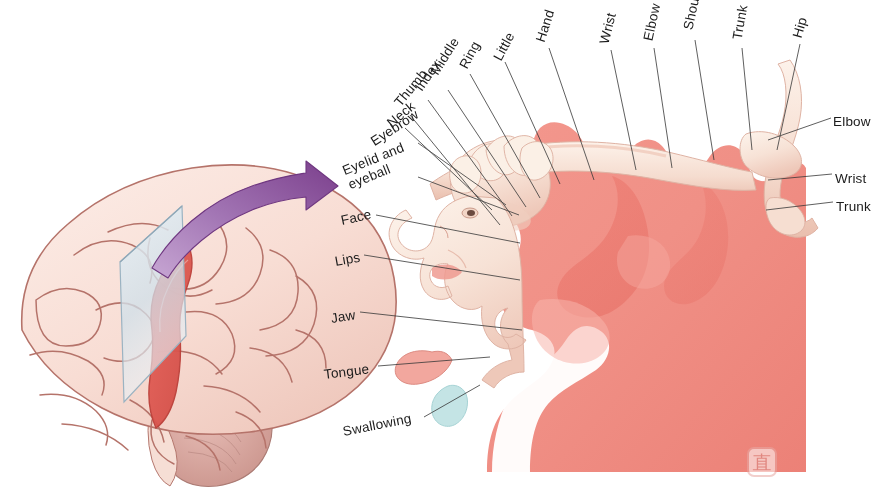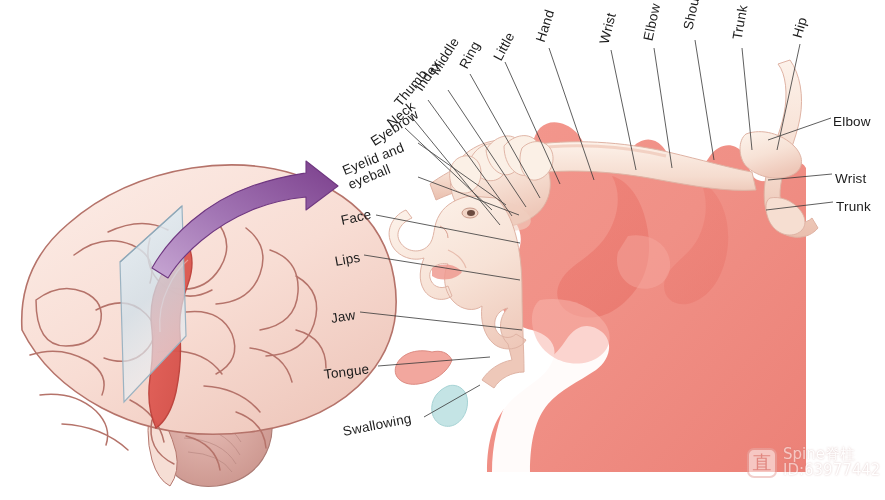--- a/index.html
+++ b/index.html
@@ -369,19 +369,15 @@
       <div class="lbl" style="left: 688px; top: 22px; transform: rotate(-78deg);">Shoulder</div>
       <div class="lbl" style="left: 737px; top: 32px; transform: rotate(-80deg);">Trunk</div>
       <div class="lbl" style="left: 797px; top: 30px; transform: rotate(-74deg);">Hip</div>
       <div class="lbl" style="left: 833px; top: 114px; transform: rotate(0deg);">Elbow</div>
       <div class="lbl" style="left: 835px; top: 171px; transform: rotate(0deg);">Wrist</div>
       <div class="lbl" style="left: 836px; top: 199px; transform: rotate(0deg);">Trunk</div>
     </div>
 
   <div id="watermark">
     <div id="wm-logo">直</div>
-    <div id="wm-text">
-      <span>Spine脊柱</span>
-      <span>ID:63977442</span>
-    </div>
   </div>
 
 </div>
 
 </body></html>

